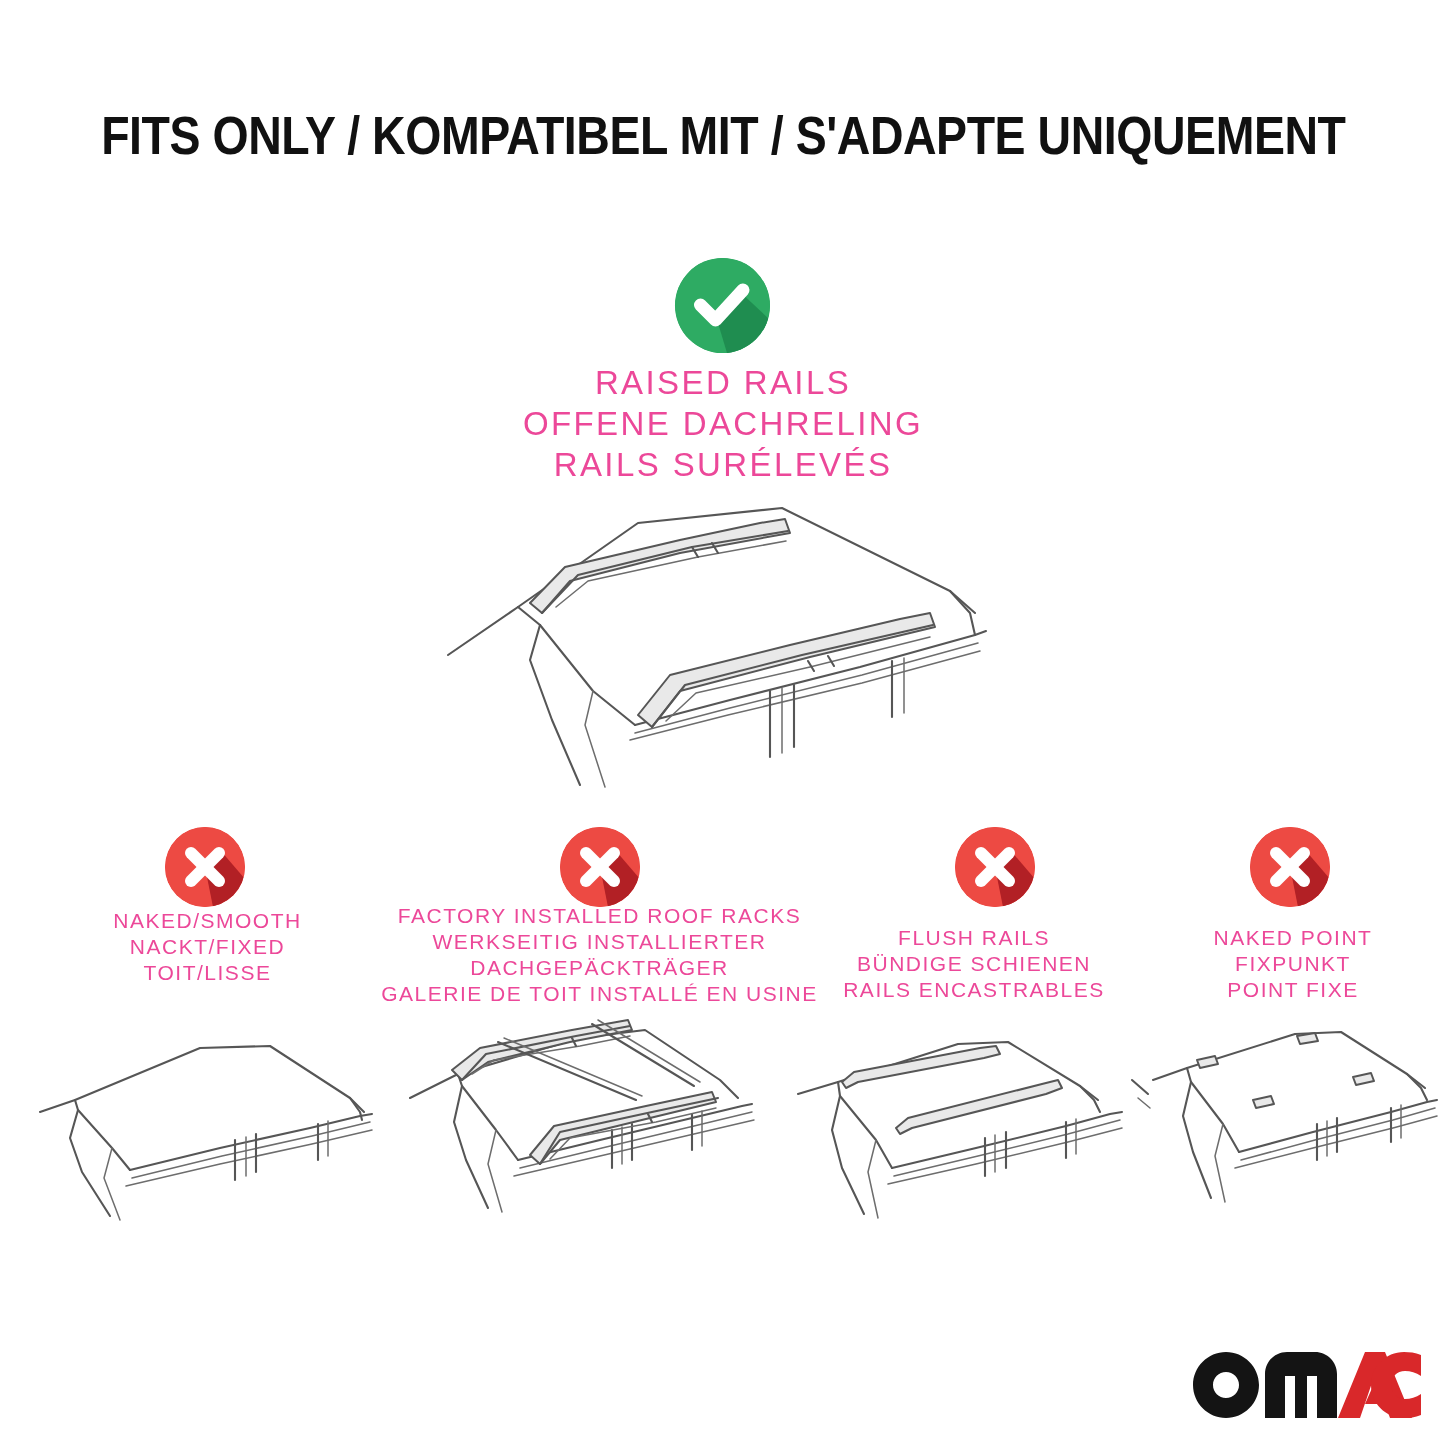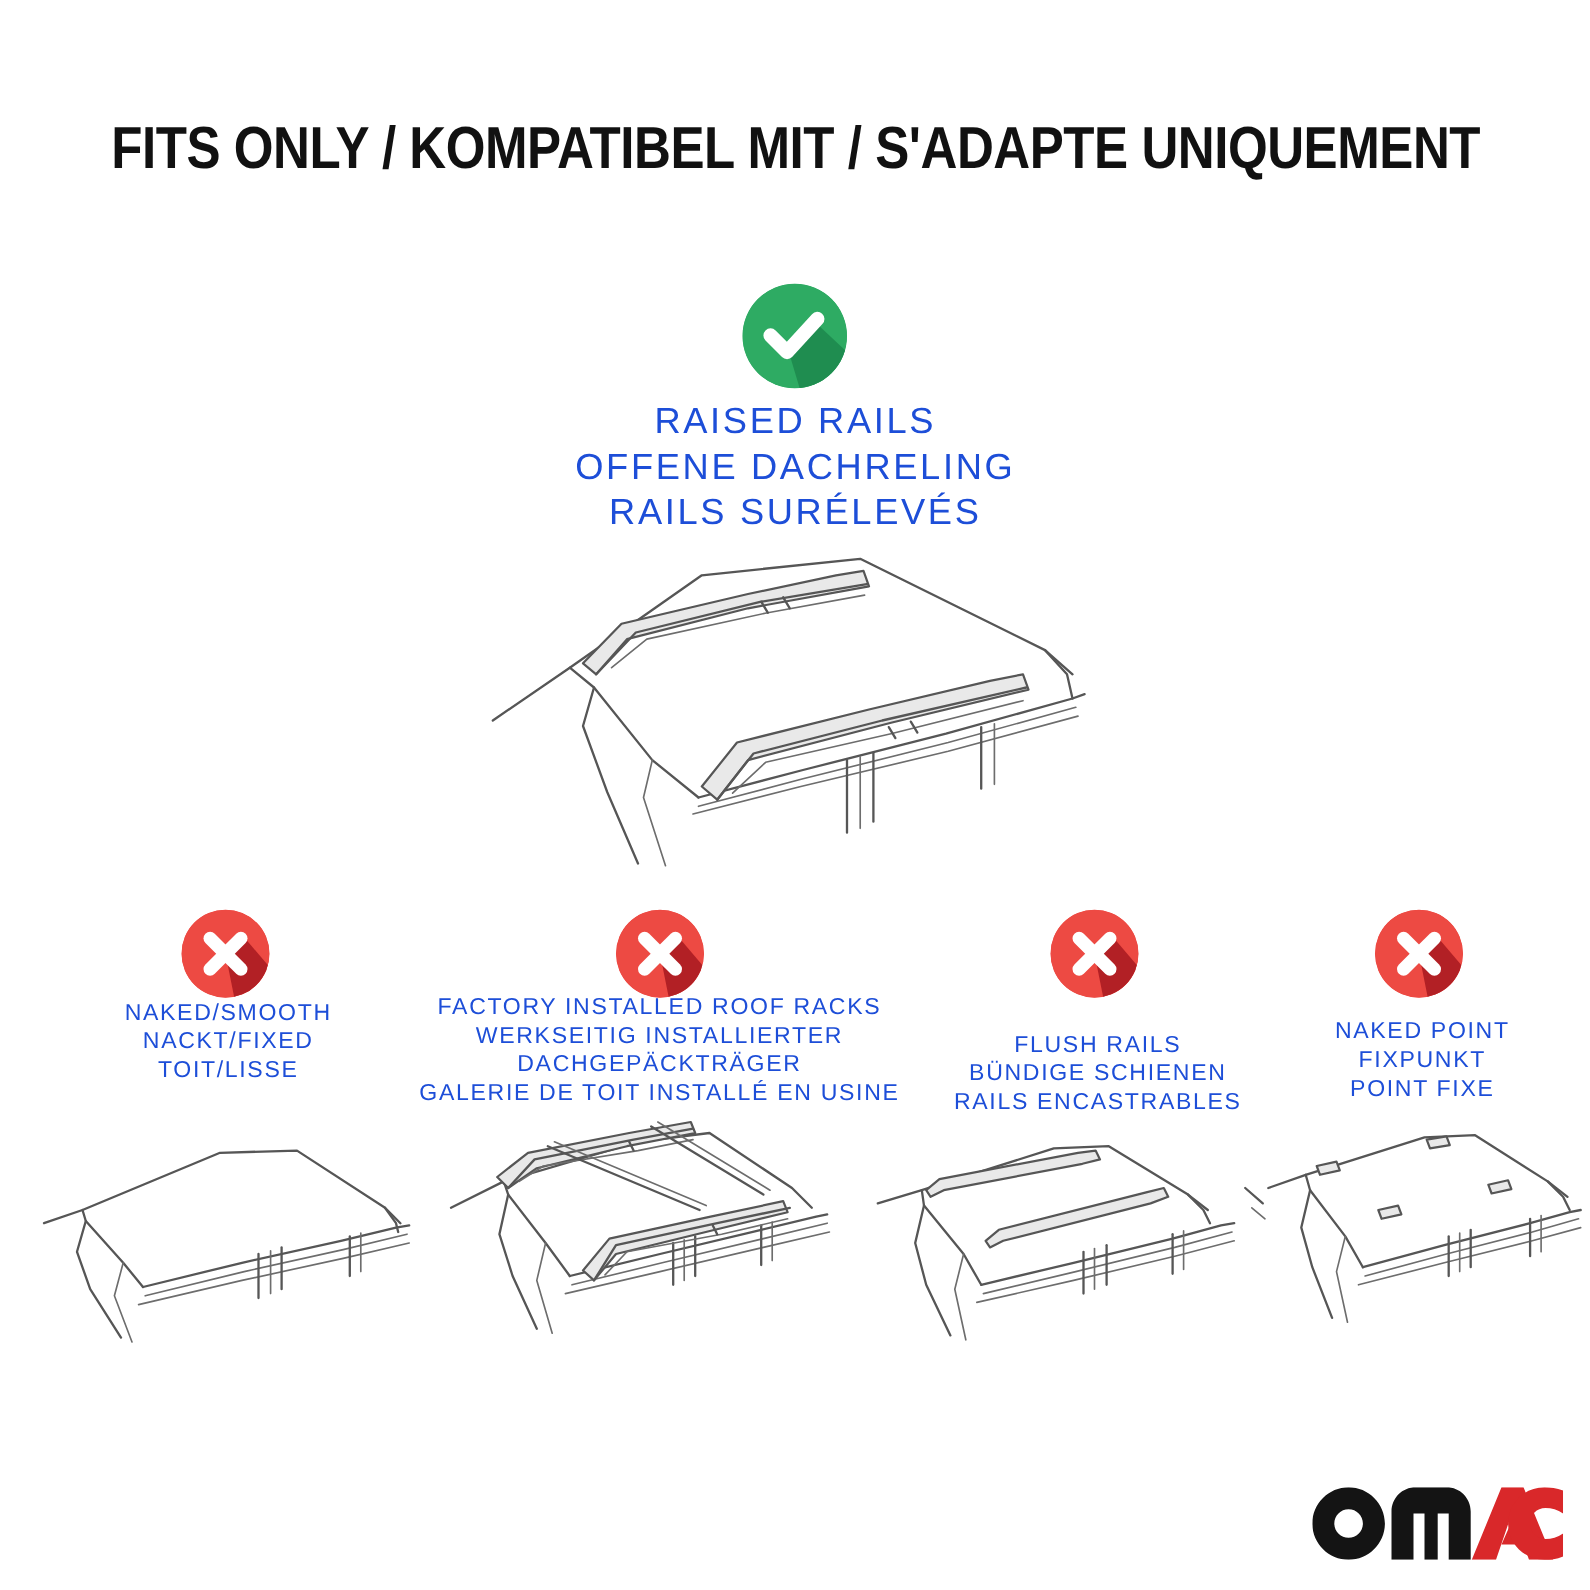--- a/index.html
+++ b/index.html
@@ -52,39 +52,39 @@
   .x2 { left: 560px;  top: 827px; }
   .x3 { left: 955px;  top: 827px; }
   .x4 { left: 1250px; top: 827px; }
 
   
   .label {
     position: absolute;
     text-align: center;
     font-family: "Liberation Sans", sans-serif;
     font-weight: 300;
-    color: #1d4ed8;
+    color: #ec4899;
     white-space: pre-line;
   }
   .label-main {
     left: 423px;
     top: 362px;
     width: 600px;
     font-size: 33px;
     line-height: 41px;
     letter-spacing: 2.4px;
   }
   .label-sub {
     font-size: 21px;
     line-height: 26px;
     letter-spacing: 1.5px;
   }
   .lbl1 { left: 35px;   top: 908px; width: 345px; }
   .lbl2 { left: 372px;  top: 903px; width: 455px; text-align: center; }
-  .lbl3 { left: 828px;  top: 925px; width: 340px; margin-top: 12px; }
+  .lbl3 { left: 804px;  top: 925px; width: 340px; }
   .lbl4 { left: 1168px; top: 925px; width: 250px; }
 
   
   .roof { position: absolute; }
   .roof-main { left: 430px; top: 495px; width: 570px; height: 300px; }
   .roof-s1 { left: 20px;   top: 1020px; width: 365px; height: 235px; }
   .roof-s2 { left: 400px;  top: 1010px; width: 375px; height: 245px; }
   .roof-s3 { left: 780px;  top: 1020px; width: 375px; height: 235px; }
   .roof-s4 { left: 1145px; top: 1020px; width: 300px; height: 235px; }
   .roof svg { display: block; width: 100%; height: 100%; }

